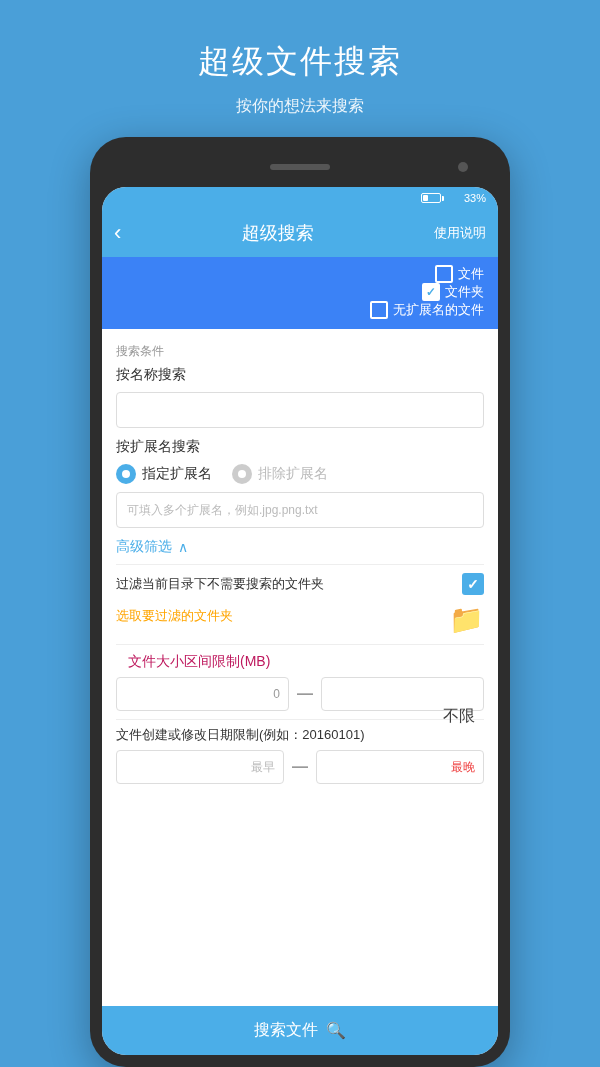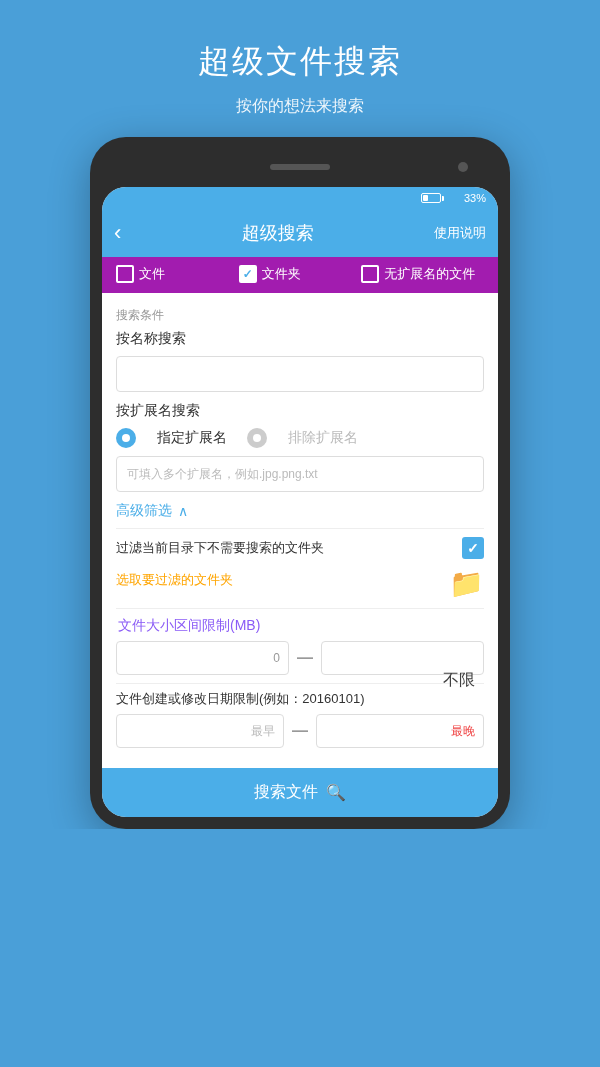--- a/index.html
+++ b/index.html
@@ -153,25 +153,26 @@
     }
 
     .app-bar-action {
       color: white;
       font-size: 13px;
       cursor: pointer;
     }
 
     
     .filter-row {
-      background: #a21caf;
+      background: #3b82f6;
       display: flex;
       align-items: flex-end;
       padding: 8px 14px 10px;
       gap: 0;
+      flex-direction: column;
     }
 
     .filter-item {
       display: flex;
       align-items: center;
       gap: 5px;
       flex: 1;
       color: white;
       font-size: 13px;
     }
@@ -236,21 +237,21 @@
     .radio-row {
       display: flex;
       align-items: center;
       gap: 20px;
       margin: 8px 0;
     }
 
     .radio-item {
       display: flex;
       align-items: center;
-      gap: 21px;
+      gap: 6px;
       font-size: 14px;
       color: #333;
     }
 
     .radio-circle {
       width: 20px;
       height: 20px;
       border-radius: 50%;
       display: flex;
       align-items: center;
@@ -357,22 +358,22 @@
 
     .select-folder-text {
       color: #FFA500;
       font-size: 13px;
       cursor: pointer;
       margin: 4px 0 8px;
     }
 
     .size-label {
       font-size: 14px;
-      color: #8b5cf6;
-      margin: 8px 2px 6px;
+      color: #be185d;
+      margin: 8px 12px 6px;
     }
 
     .range-row {
       display: flex;
       align-items: center;
       gap: 8px;
       margin-bottom: 8px;
     }
 
     .range-input {
@@ -410,21 +411,21 @@
       cursor: pointer;
       display: flex;
       align-items: center;
       justify-content: center;
       gap: 8px;
     }
   </style>
 </head>
 <body>
 
-<div style="width:600px;height:829px;background:#4A9FD8;display:flex;flex-direction:column;align-items:center;overflow:hidden;">
+<div style="width:600px;height:1067px;background:#4A9FD8;display:flex;flex-direction:column;align-items:center;overflow:hidden;">
 
   <div class="page-header">
     <h1>超级文件搜索</h1>
     <p>按你的想法来搜索</p>
   </div>
 
   <div class="phone-frame">
 
     <div class="phone-notch-area">
       <div class="phone-speaker"></div>

